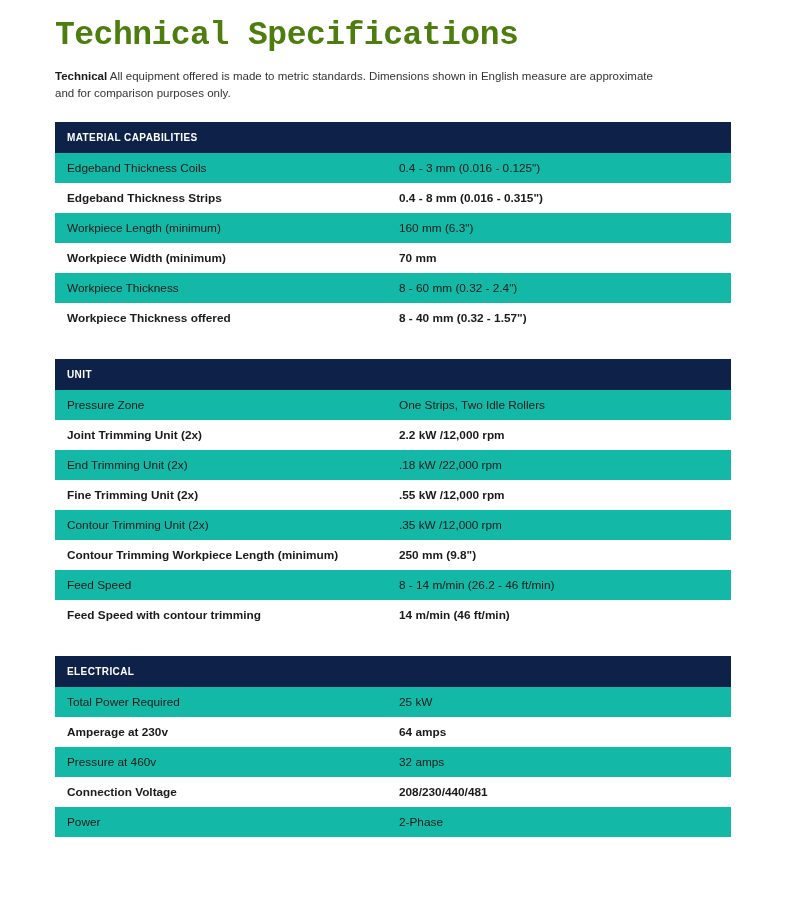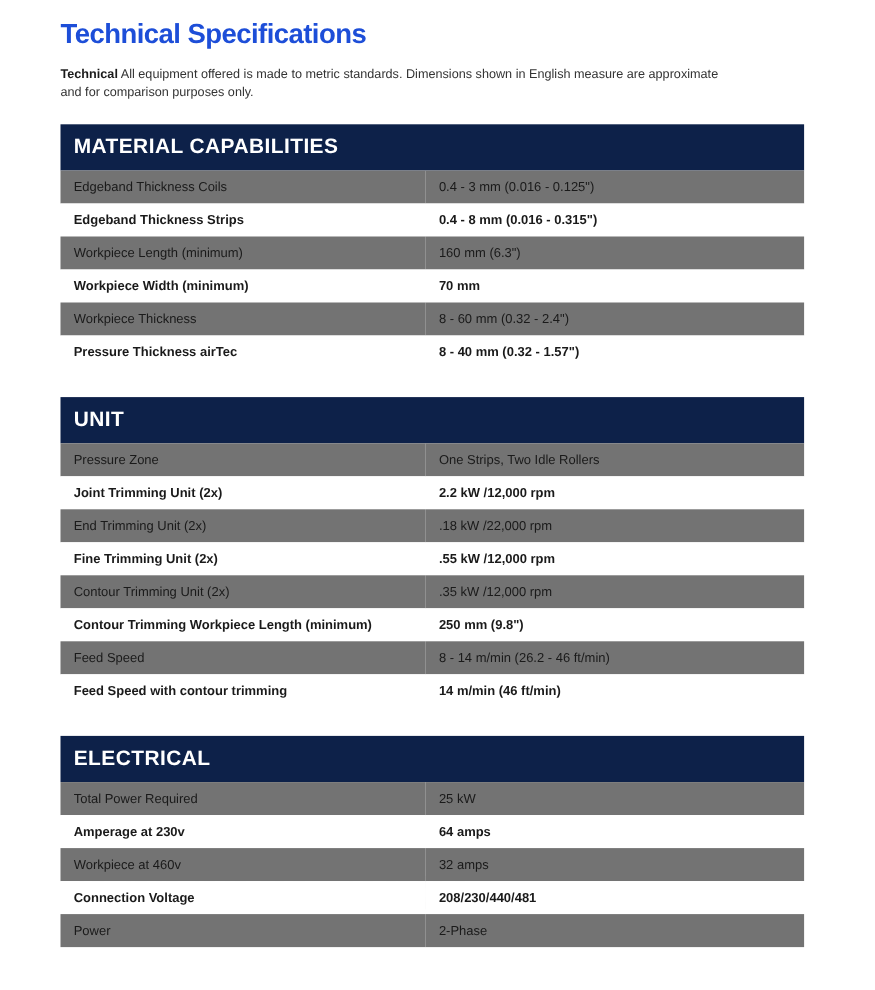--- a/index.html
+++ b/index.html
@@ -33,26 +33,27 @@
     letter-spacing: 2px;
     white-space: nowrap;
     z-index: 0;
     font-family: "Liberation Serif", serif;
   }
   .content {
     position: relative;
     z-index: 2;
   }
   h1.title {
-    font-size: 25px;
+    font-size: 33px;
     line-height: 1.1;
     font-weight: bold;
-    color: #1d4ed8;
+    color: #4d7c0f;
     margin: 0 0 14px 0;
     letter-spacing: -0.5px;
+    font-family: Liberation Mono, monospace;
   }
   .intro {
     font-size: 11.5px;
     line-height: 1.45;
     color: #333333;
     margin: 0 0 20px 0;
     max-width: 600px;
   }
   .intro .lead {
     font-weight: bold;
@@ -62,37 +63,37 @@
     width: 652px;
     border-collapse: collapse;
     margin-bottom: 26px;
     table-layout: fixed;
   }
   .spec-table caption {
     caption-side: top;
     text-align: left;
     background: #0d2149;
     color: #ffffff;
-    font-size: 19px;
+    font-size: 10px;
     font-weight: bold;
     letter-spacing: 0.4px;
     padding: 10px 0 10px 12px;
     box-sizing: border-box;
   }
   .spec-table td {
     font-size: 11.8px;
     color: #1a1a1a;
     padding: 8px 0 8px 12px;
     vertical-align: middle;
     border: none;
   }
   .spec-table td.label { width: 320px; }
   .spec-table td.value { width: 332px; }
   .spec-table tr.odd td {
-    background: #737373;
+    background: #14b8a6;
   }
   .spec-table tr.even td {
     background: #ffffff;
     font-weight: bold;
   }
 </style>
 </head>
 <body>
 
 <div class="page">
@@ -126,21 +127,21 @@
             </tr>
             <tr class="even">
               <td class="label">Workpiece Width (minimum)</td>
               <td class="value">70 mm</td>
             </tr>
             <tr class="odd">
               <td class="label">Workpiece Thickness</td>
               <td class="value">8 - 60 mm (0.32 - 2.4")</td>
             </tr>
             <tr class="even">
-              <td class="label">Pressure Thickness airTec</td>
+              <td class="label">Workpiece Thickness offered</td>
               <td class="value">8 - 40 mm (0.32 - 1.57")</td>
             </tr>
           </tbody>
         </table>
         <table class="spec-table">
           <caption>UNIT</caption>
           <tbody>
             <tr class="odd">
               <td class="label">Pressure Zone</td>
               <td class="value">One Strips, Two Idle Rollers</td>
@@ -180,21 +181,21 @@
           <tbody>
             <tr class="odd">
               <td class="label">Total Power Required</td>
               <td class="value">25 kW</td>
             </tr>
             <tr class="even">
               <td class="label">Amperage at 230v</td>
               <td class="value">64 amps</td>
             </tr>
             <tr class="odd">
-              <td class="label">Workpiece at 460v</td>
+              <td class="label">Pressure at 460v</td>
               <td class="value">32 amps</td>
             </tr>
             <tr class="even">
               <td class="label">Connection Voltage</td>
               <td class="value">208/230/440/481</td>
             </tr>
             <tr class="odd">
               <td class="label">Power</td>
               <td class="value">2-Phase</td>
             </tr>

